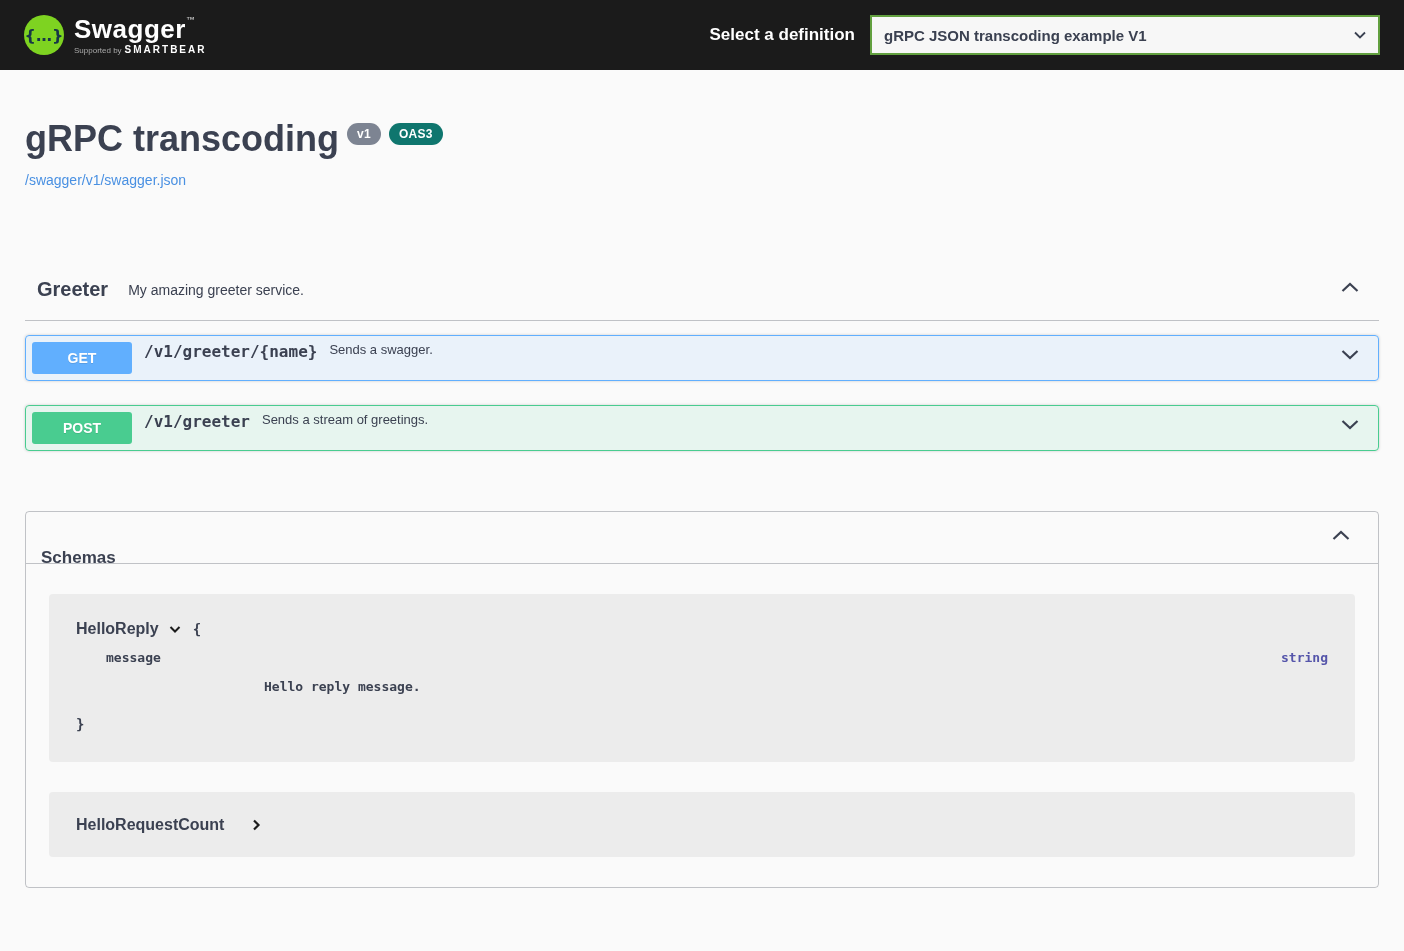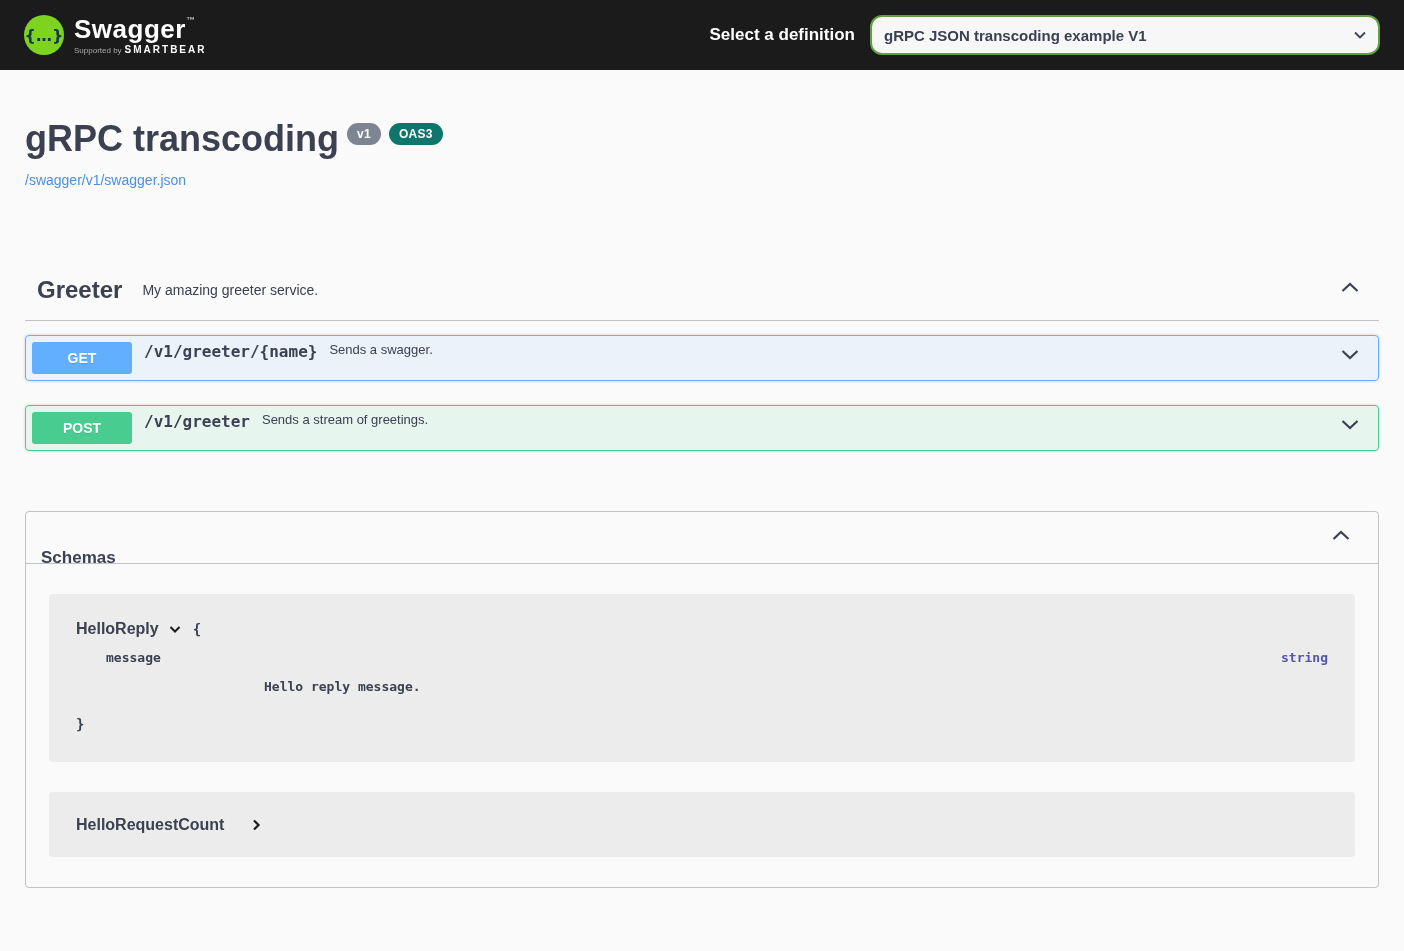--- a/index.html
+++ b/index.html
@@ -25,21 +25,21 @@
   .logo-sub { margin-top: 3px; font-size: 8px; color: #aaaaaa; }
   .logo-sub .sb { color: #ffffff; font-weight: bold; font-size: 10px; letter-spacing: 2px; margin-left: 3px; }
   .definition-area { display: flex; align-items: center; gap: 15px; }
   .def-label { color: #ffffff; font-weight: bold; font-size: 17px; }
   .select-wrap { position: relative; }
   .select-wrap select {
     width: 510px; height: 40px;
     appearance: none; -webkit-appearance: none; -moz-appearance: none;
     background: #f7f7f7;
     border: 2px solid #62a03f;
-    border-radius: 12px;
+    border-radius: 0;
     font-family: "Liberation Sans", sans-serif;
     font-size: 15px; font-weight: bold; color: #3b4151;
     padding: 0 40px 0 12px;
     outline: none;
     cursor: pointer;
   }
   .select-chevron { position: absolute; right: 12px; top: 12px; pointer-events: none; }
   
   .main-wrap { padding: 0 25px; }
   .info-section { padding-top: 48px; }
@@ -66,21 +66,21 @@
   
   .tag-header {
     margin-top: 70px;
     height: 62px;
     display: flex;
     align-items: center;
     padding: 0 12px;
     border-bottom: 1px solid rgba(59,65,81,.3);
     cursor: pointer;
   }
-  .tag-title { font-size: 24px; font-weight: bold; color: #3b4151; }
+  .tag-title { font-size: 20px; font-weight: bold; color: #3b4151; }
   .tag-desc { margin-left: 20px; font-size: 14px; color: #3b4151; }
   .header-arrow { margin-left: auto; cursor: pointer; background: none; border: none; padding: 0 5px; }
   
   .opblock {
     border-radius: 4px;
     margin-top: 14px;
     box-shadow: 0 0 3px rgba(0,0,0,.19);
   }
   .opblock + .opblock { margin-top: 24px; }
   .opblock.get  { border: 1px solid #61affe; background: rgba(97,175,254,.1); }

